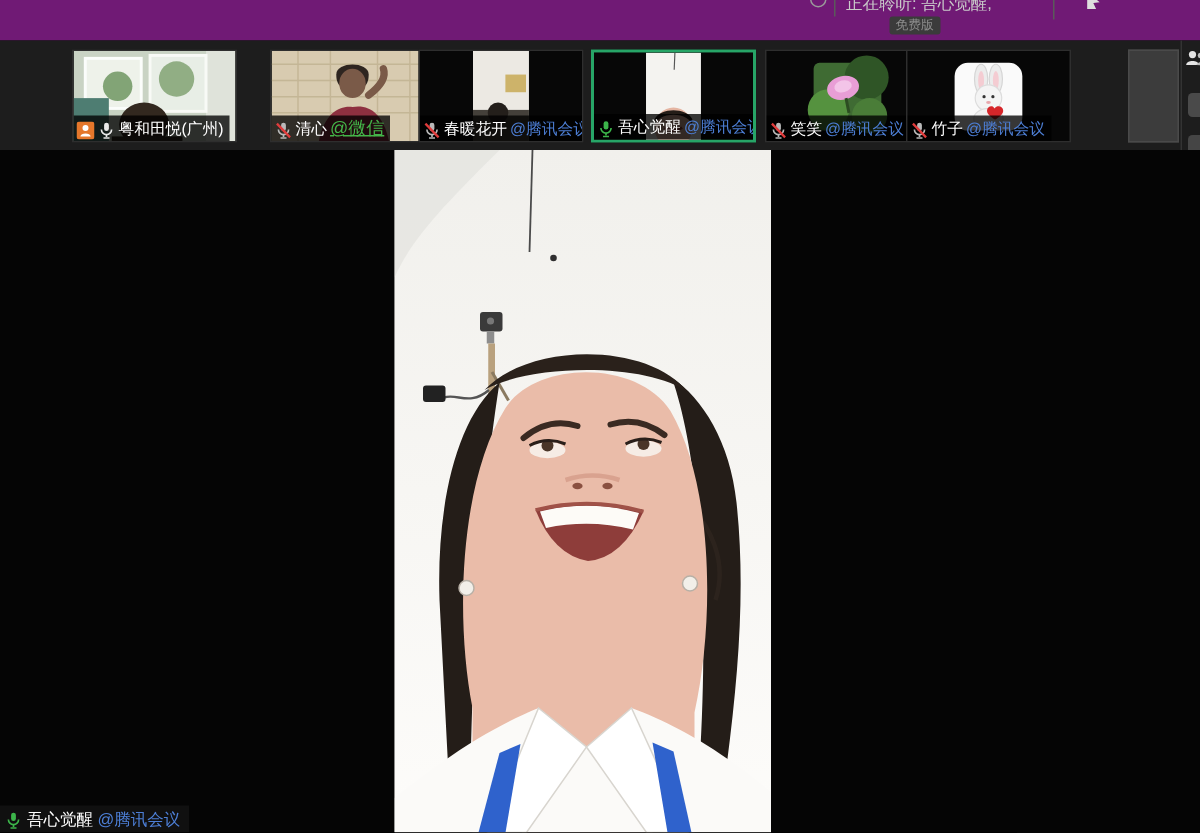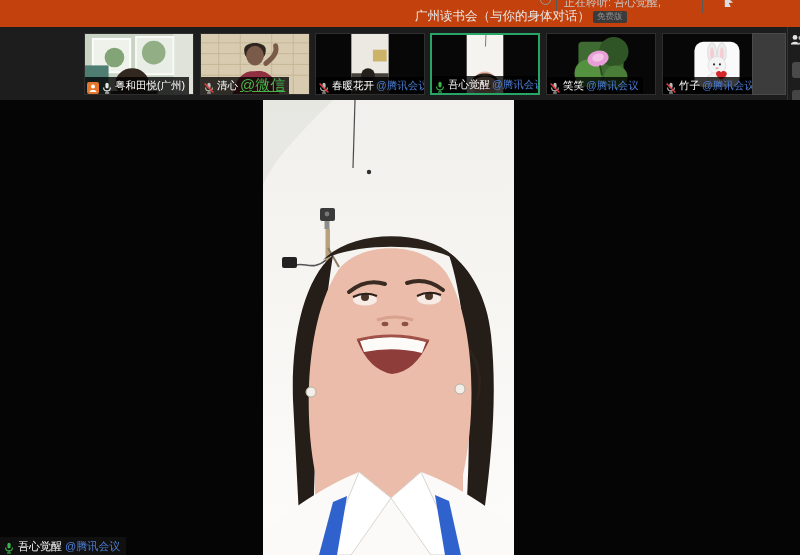--- a/index.html
+++ b/index.html
@@ -1,43 +1,43 @@
 <!DOCTYPE html>
 <html><head>
 <meta charset="utf-8">
 <style>
   html,body{margin:0;padding:0;background:#000;}
   *{box-sizing:border-box;}
   #screen{position:relative;width:800px;height:555px;overflow:hidden;
           font-family:"Liberation Sans",sans-serif;background:#050505;}
 
   
-  .topbar{position:absolute;left:0;top:0;width:800px;height:27px;background:#c2410c;}
+  .topbar{position:absolute;left:0;top:0;width:800px;height:27px;background:#701a75;}
   .status-wrap{position:absolute;left:556px;top:-7px;height:18px;display:flex;align-items:center;
                border-left:1px solid #5a5a5a;padding-left:7px;}
   .status-text{font-size:11px;color:#c9c9c9;white-space:nowrap;}
   .listen-icon{position:absolute;left:540px;top:-6px;width:11px;height:11px;border:1.5px solid #9a9a9a;
                border-radius:50%;}
   .top-divider{position:absolute;left:702px;top:0;width:1px;height:13px;background:#5a5a5a;}
   .cursor-icon{position:absolute;left:722px;top:-6px;color:#dedede;}
   .title{position:absolute;left:415px;top:8px;font-size:12.5px;color:#e9e9e9;white-space:nowrap;}
   .free-badge{position:absolute;left:593px;top:11px;font-size:8.5px;color:#8d8d8d;background:#3b3b3b;
               border-radius:2px;padding:1px 4px;line-height:10px;font-family:Liberation Mono, monospace;}
 
   
   .strip{position:absolute;left:0;top:27px;width:800px;height:73px;background:#1d1d1d;}
   .thumb{position:absolute;top:6px;width:110px;height:62px;background:#0d0d0d;border:1px solid #2e2e2e;
-         overflow:hidden;margin-left:36px;}
+         overflow:hidden;}
   .thumb.active{border:2px solid #27a567;}
   .scene{position:absolute;inset:0;}
   .plate{position:absolute;left:0;bottom:0;height:17px;display:flex;align-items:center;gap:2px;
          background:rgba(0,0,0,0.78);padding:0 4px 0 2px;max-width:100%;white-space:nowrap;overflow:hidden;}
   .pname{font-size:10.5px;color:#fff;}
   .psuffix-blue{font-size:10.5px;color:#4d7fd6;}
-  .psuffix-green{font-size:15px;color:#44b549;text-decoration:underline;}
+  .psuffix-green{font-size:12px;color:#44b549;text-decoration:underline;}
   .micbox{width:12px;height:12px;flex:0 0 12px;position:relative;}
   .partial-thumb{position:absolute;left:752px;top:6px;width:34px;height:62px;background:#3c3c3c;
                  border:1px solid #4a4a4a;}
   .right-divider{position:absolute;left:787px;top:27px;width:1px;height:173px;background:#333;}
   .people-btn{position:absolute;left:790px;top:33px;color:#e4e4e4;}
   .side-btn1{position:absolute;left:792px;top:62px;width:10px;height:16px;background:#4a4a4a;border-radius:3px 0 0 3px;}
   .side-btn2{position:absolute;left:792px;top:90px;width:10px;height:14px;background:#454545;border-radius:3px 0 0 3px;}
 
   
   .stage{position:absolute;left:0;top:100px;width:800px;height:455px;background:#050505;}
@@ -56,21 +56,20 @@
     <span class="listen-icon"></span>
     <div class="status-wrap">
       <span class="status-text">正在聆听: 吾心觉醒,</span>
     </div>
     <span class="top-divider"></span>
     <span class="cursor-icon">
       <svg width="13" height="13" viewBox="0 0 14 14">
           <path d="M3,13 L3,1 L12,8 L7.4,8.6 L9.4,13 Z" fill="#dedede"></path>
         </svg>
     </span>
-    <span class="title">广州读书会（与你的身体对话）</span>
     <span class="free-badge">免费版</span>
   </div>
 
   <div class="strip">
 
     <div class="thumb" style="left:48px;">
       <svg class="scene" viewBox="0 0 110 62" preserveAspectRatio="none">
         <rect width="110" height="62" fill="#c9d3c4"></rect>
         <rect x="90" y="0" width="20" height="62" fill="#dfe3da"></rect>
         <rect x="8" y="5" width="38" height="34" fill="#eef2ea" stroke="#fbfdfb" stroke-width="2"></rect>
@@ -94,21 +93,21 @@
               <rect x="4.4" y="0.8" width="3.2" height="5.6" rx="1.6" fill="#e8e8e8"></rect>
               <path d="M2.6,5.4 a3.4,3.4 0 0 0 6.8,0" fill="none" stroke="#e8e8e8" stroke-width="1.1"></path>
               <line x1="6" y1="8.8" x2="6" y2="10.4" stroke="#e8e8e8" stroke-width="1.1"></line>
               <line x1="4" y1="11" x2="8" y2="11" stroke="#e8e8e8" stroke-width="1.1"></line>
             </svg>
         </span>
         <span class="pname">粤和田悦(广州)</span>
       </div>
     </div>
 
-    <div class="thumb" style="left:164px;">
+    <div class="thumb" style="left:180px;">
       <svg class="scene" viewBox="0 0 110 62" preserveAspectRatio="none">
         <rect width="110" height="62" fill="#d8cbb0"></rect>
         <g stroke="#c0b190" stroke-width="1" opacity="0.8">
           <line x1="0" y1="9" x2="110" y2="9"></line>
             <line x1="0" y1="20" x2="110" y2="20"></line>
           <line x1="0" y1="31" x2="110" y2="31"></line>
             <line x1="0" y1="42" x2="110" y2="42"></line>
           <line x1="18" y1="0" x2="18" y2="62"></line>
             <line x1="40" y1="0" x2="40" y2="62"></line>
           <line x1="72" y1="0" x2="72" y2="62"></line>
@@ -201,21 +200,21 @@
               <line x1="6" y1="8.8" x2="6" y2="10.4" stroke="#b9b9b9" stroke-width="1.1"></line>
               <line x1="4" y1="11" x2="8" y2="11" stroke="#b9b9b9" stroke-width="1.1"></line>
               <line x1="1.6" y1="1.4" x2="10.4" y2="10.6" stroke="#e03c3c" stroke-width="1.5"></line>
             </svg>
         </span>
         <span class="pname">笑笑</span>
           <span class="psuffix-blue">@腾讯会议</span>
       </div>
     </div>
 
-    <div class="thumb" style="left:626px;">
+    <div class="thumb" style="left:604px;">
       <svg class="scene" viewBox="0 0 110 62" preserveAspectRatio="none">
         <rect width="110" height="62" fill="#070707"></rect>
         <g transform="translate(32,8)">
           <rect width="46" height="46" rx="9" fill="#fafafa"></rect>
           <ellipse cx="18" cy="11" rx="4.5" ry="10" fill="#ececec" stroke="#d5d5d5" stroke-width="0.8"></ellipse>
           <ellipse cx="28" cy="11" rx="4.5" ry="10" fill="#ececec" stroke="#d5d5d5" stroke-width="0.8"></ellipse>
           <ellipse cx="18" cy="12" rx="2" ry="6.5" fill="#f4ccd2"></ellipse>
           <ellipse cx="28" cy="12" rx="2" ry="6.5" fill="#f4ccd2"></ellipse>
           <circle cx="23" cy="24" r="9" fill="#f4f4f4" stroke="#dcdcdc" stroke-width="0.8"></circle>
           <circle cx="20" cy="23" r="1.1" fill="#333"></circle>

